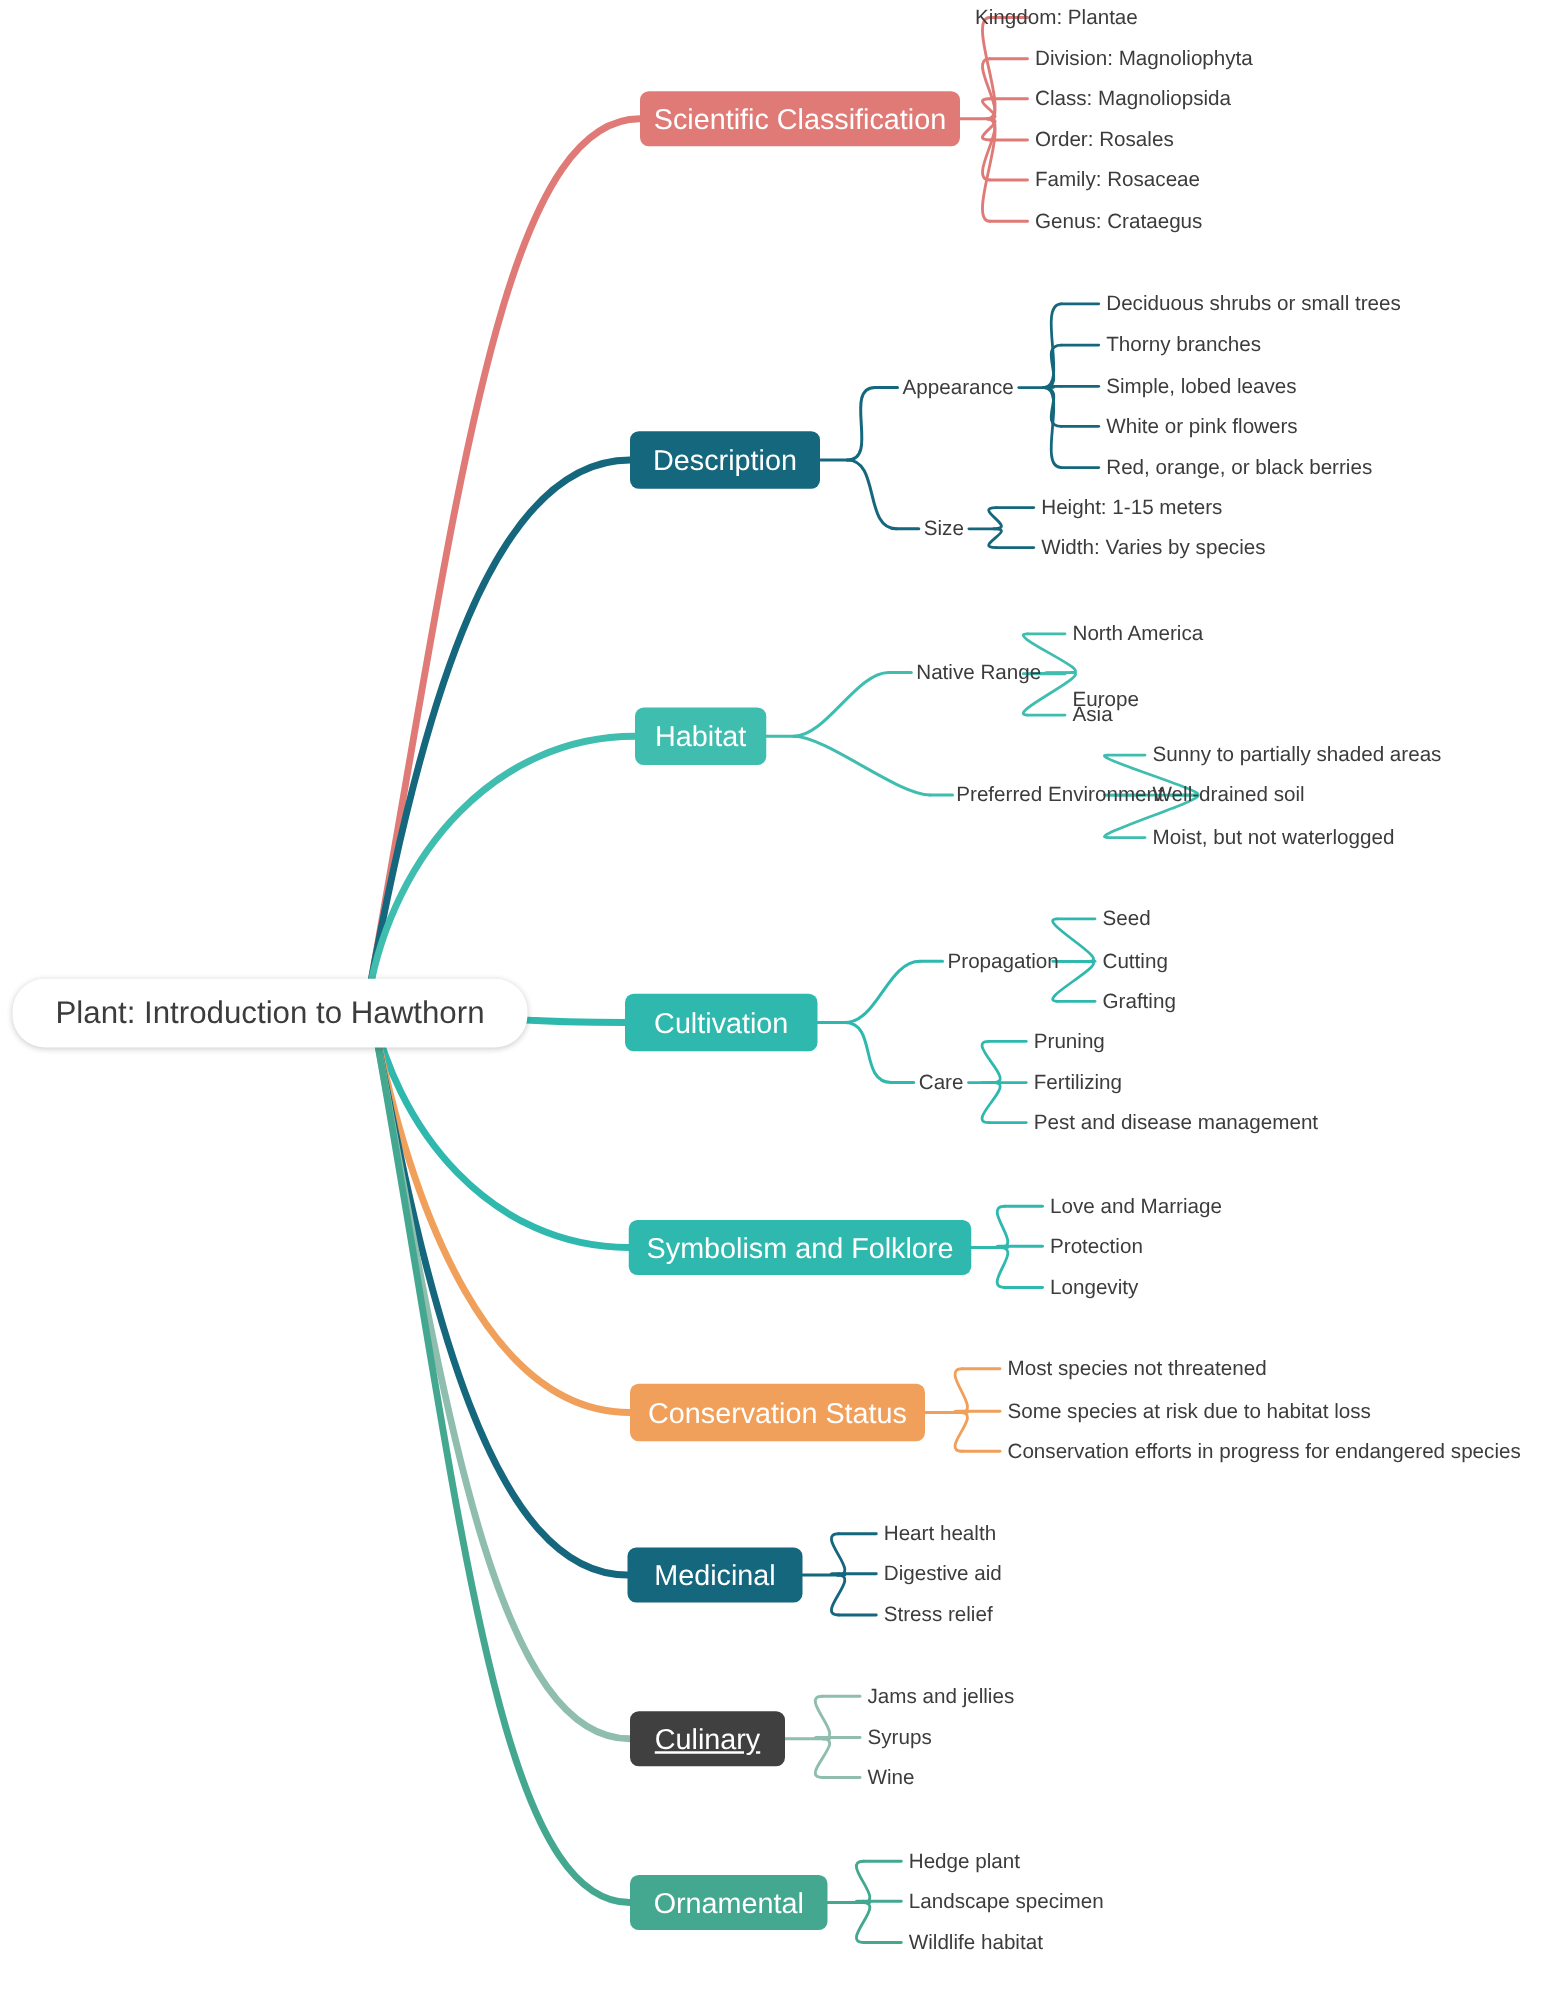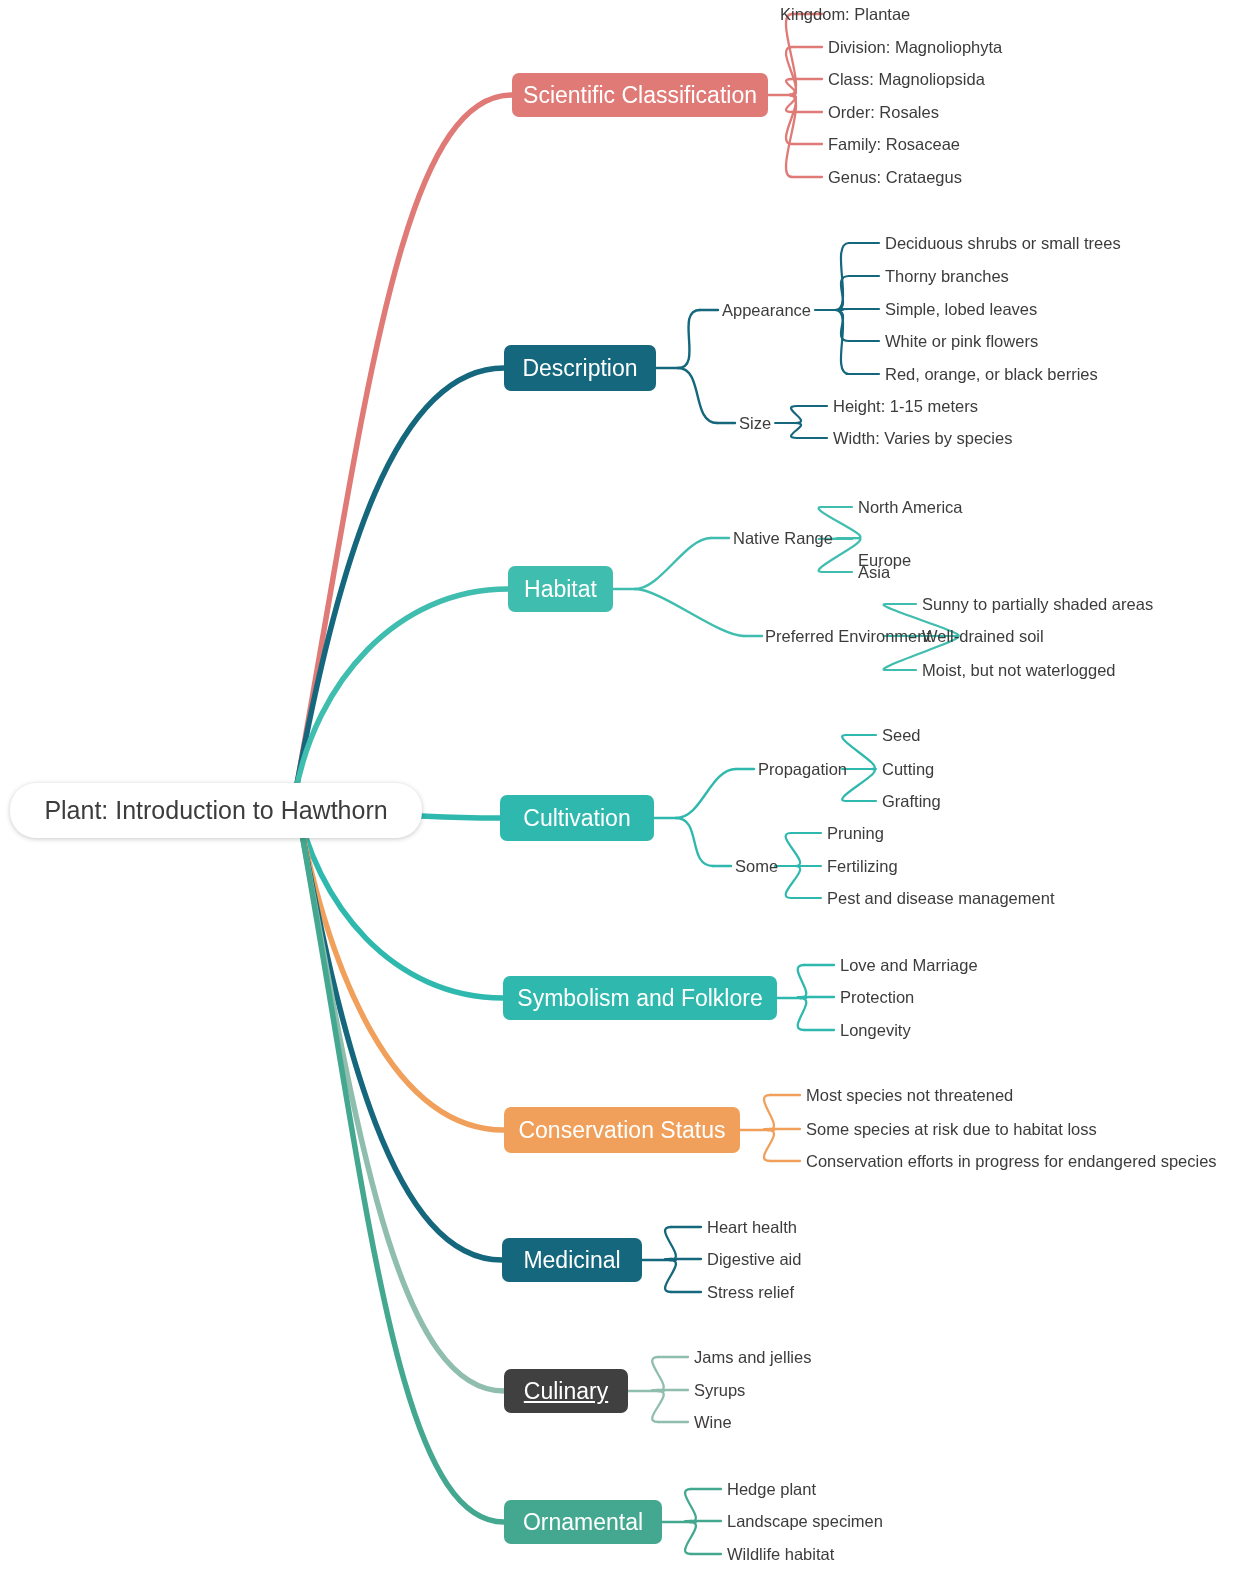--- a/index.html
+++ b/index.html
@@ -225,21 +225,21 @@
       <div class="node l2 leafleft" style="left: 882px; top: 723px; height: 24px;">
         <span>Seed</span>
       </div>
       <div class="node l2 leafleft" style="left: 882px; top: 757px; height: 24px;">
         <span>Cutting</span>
       </div>
       <div class="node l2 leafleft" style="left: 882px; top: 789px; height: 24px;">
         <span>Grafting</span>
       </div>
       <div class="node l2 leafleft" style="left: 735px; top: 854px; height: 24px;">
-        <span>Some</span>
+        <span>Care</span>
       </div>
       <div class="node l2 leafleft" style="left: 827px; top: 821px; height: 24px;">
         <span>Pruning</span>
       </div>
       <div class="node l2 leafleft" style="left: 827px; top: 854px; height: 24px;">
         <span>Fertilizing</span>
       </div>
       <div class="node l2 leafleft" style="left: 827px; top: 886px; height: 24px;">
         <span>Pest and disease management</span>
       </div>

